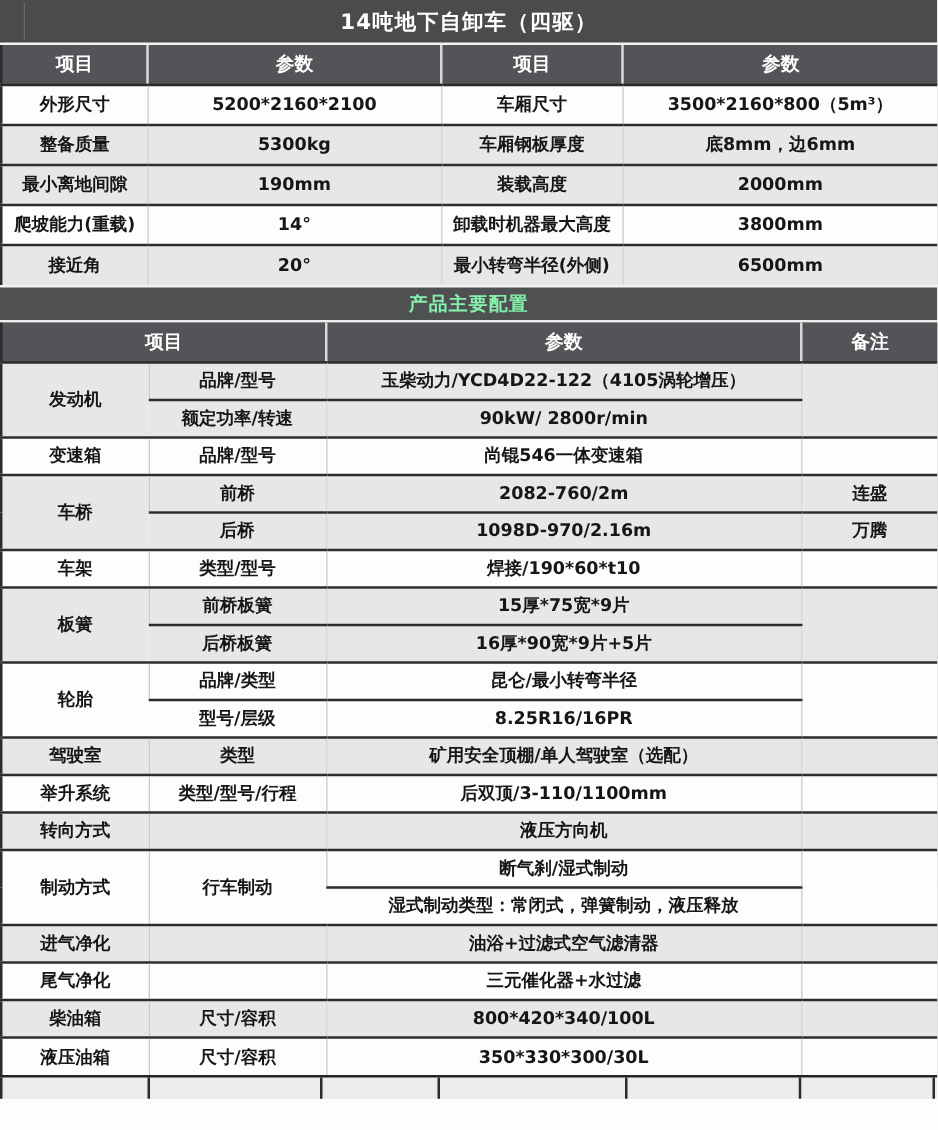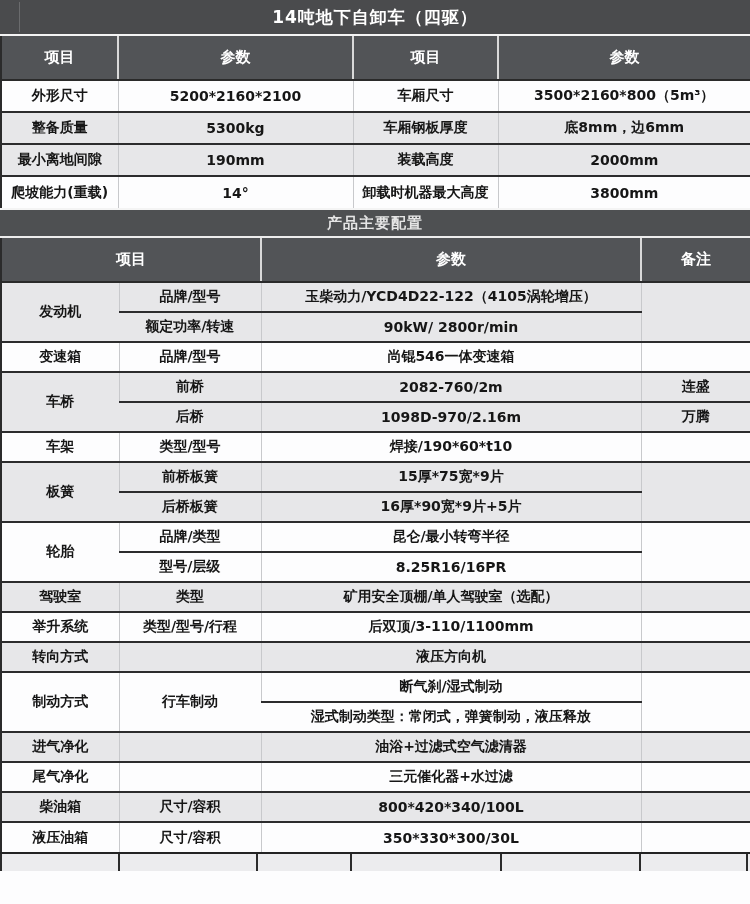--- a/index.html
+++ b/index.html
@@ -35,42 +35,42 @@
     width: 1px;
     background: rgba(255,255,255,0.18);
   }
 
   
   .section-bar {
     height: 30px;
     background: #4e5052;
     border-top: 2px solid #f4f4f4;
     border-bottom: 2px solid #ededed;
-    color: #e5e5e5;
+    color: #86efac;
     font-size: 15px;
     letter-spacing: 1px;
     display: flex;
     align-items: center;
     justify-content: center;
   }
 
   
   table {
     width: 750px;
     border-collapse: collapse;
     table-layout: fixed;
     border-left: 2px solid #2b2b2b;
     border-right: 2px solid #2b2b2b;
   }
   th {
     background: #525457;
     color: #ffffff;
     font-size: 15px;
     font-weight: 700;
-    height: 44px;
+    height: 32px;
     text-align: center;
     border-left: 2px solid #d9d9d9;
     border-bottom: 2px solid #2a2a2a;
   }
   th:first-child { border-left: none; }
   td {
     font-size: 14px;
     font-weight: 700;
     text-align: center;
     height: 32px;
@@ -139,20 +139,26 @@
           <td>190mm</td>
           <td>装载高度</td>
           <td>2000mm</td>
         </tr>
         <tr class="white">
           <td>爬坡能力(重载)</td>
           <td>14°</td>
           <td>卸载时机器最大高度</td>
           <td>3800mm</td>
         </tr>
+        <tr class="gray">
+          <td>接近角</td>
+          <td>20°</td>
+          <td>最小转弯半径(外侧)</td>
+          <td>6500mm</td>
+        </tr>
       </tbody>
   </table>
 
   <div class="section-bar">
     <span>产品主要配置</span>
   </div>
 
   <table class="t2">
     <colgroup>
       <col style="width:118px">

